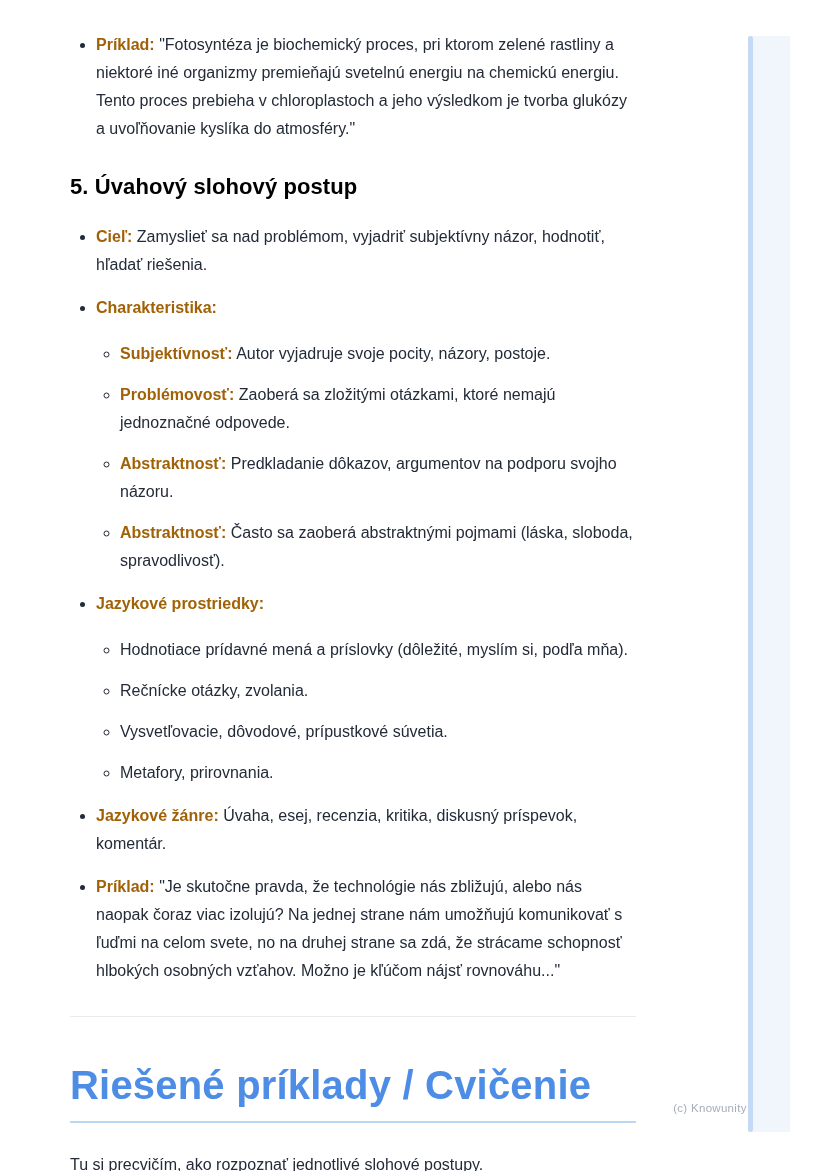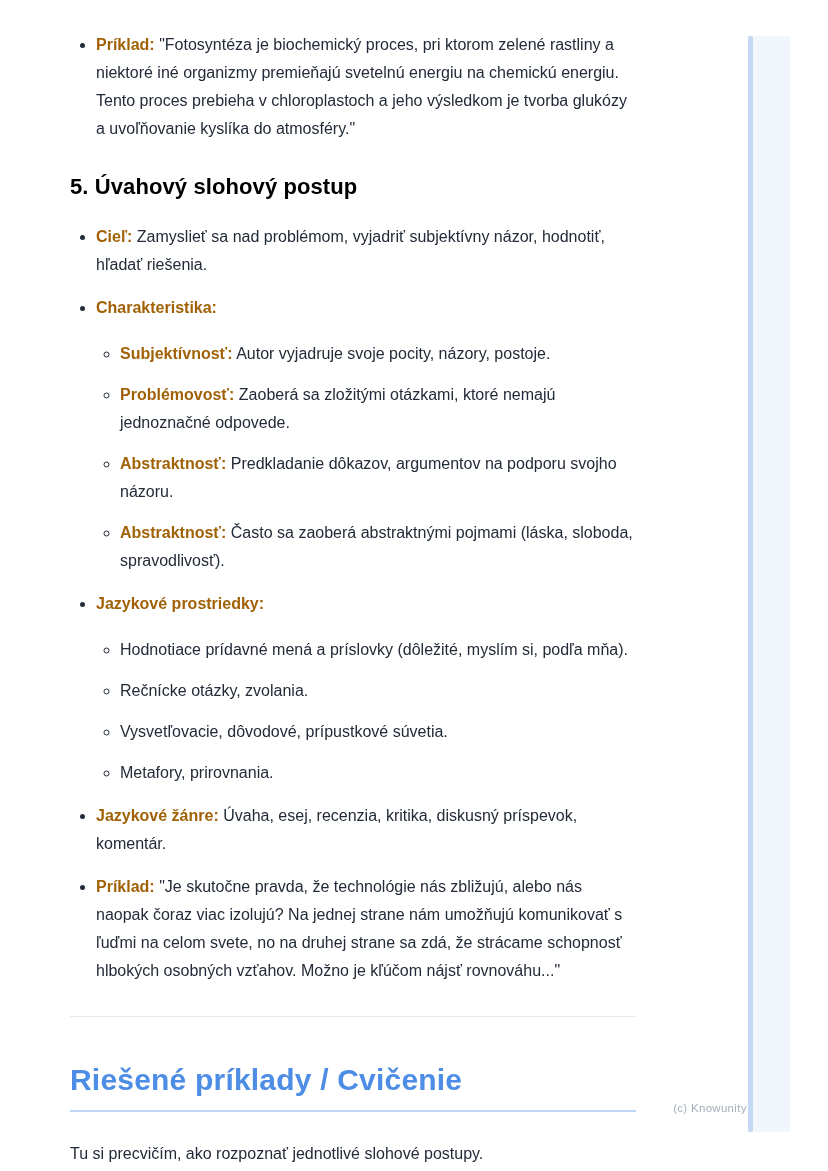--- a/index.html
+++ b/index.html
@@ -41,21 +41,21 @@
     margin: 31px 0 23px 0;
     letter-spacing: 0.1px;
   }
   hr.section-divider {
     border: 0;
     border-top: 1px solid #e8eaee;
     margin: 31px 0 0 0;
   }
   h2.main-heading {
     color: #4d8de6;
-    font-size: 30px;
+    font-size: 40px;
     font-weight: 700;
     margin: 46px 0 0 0;
     padding-bottom: 13px;
     border-bottom: 2px solid #bdd6f3;
     letter-spacing: 0.2px;
   }
   p.intro { margin-top: 28px; }
 
   .footer-copyright {
     position: absolute;

